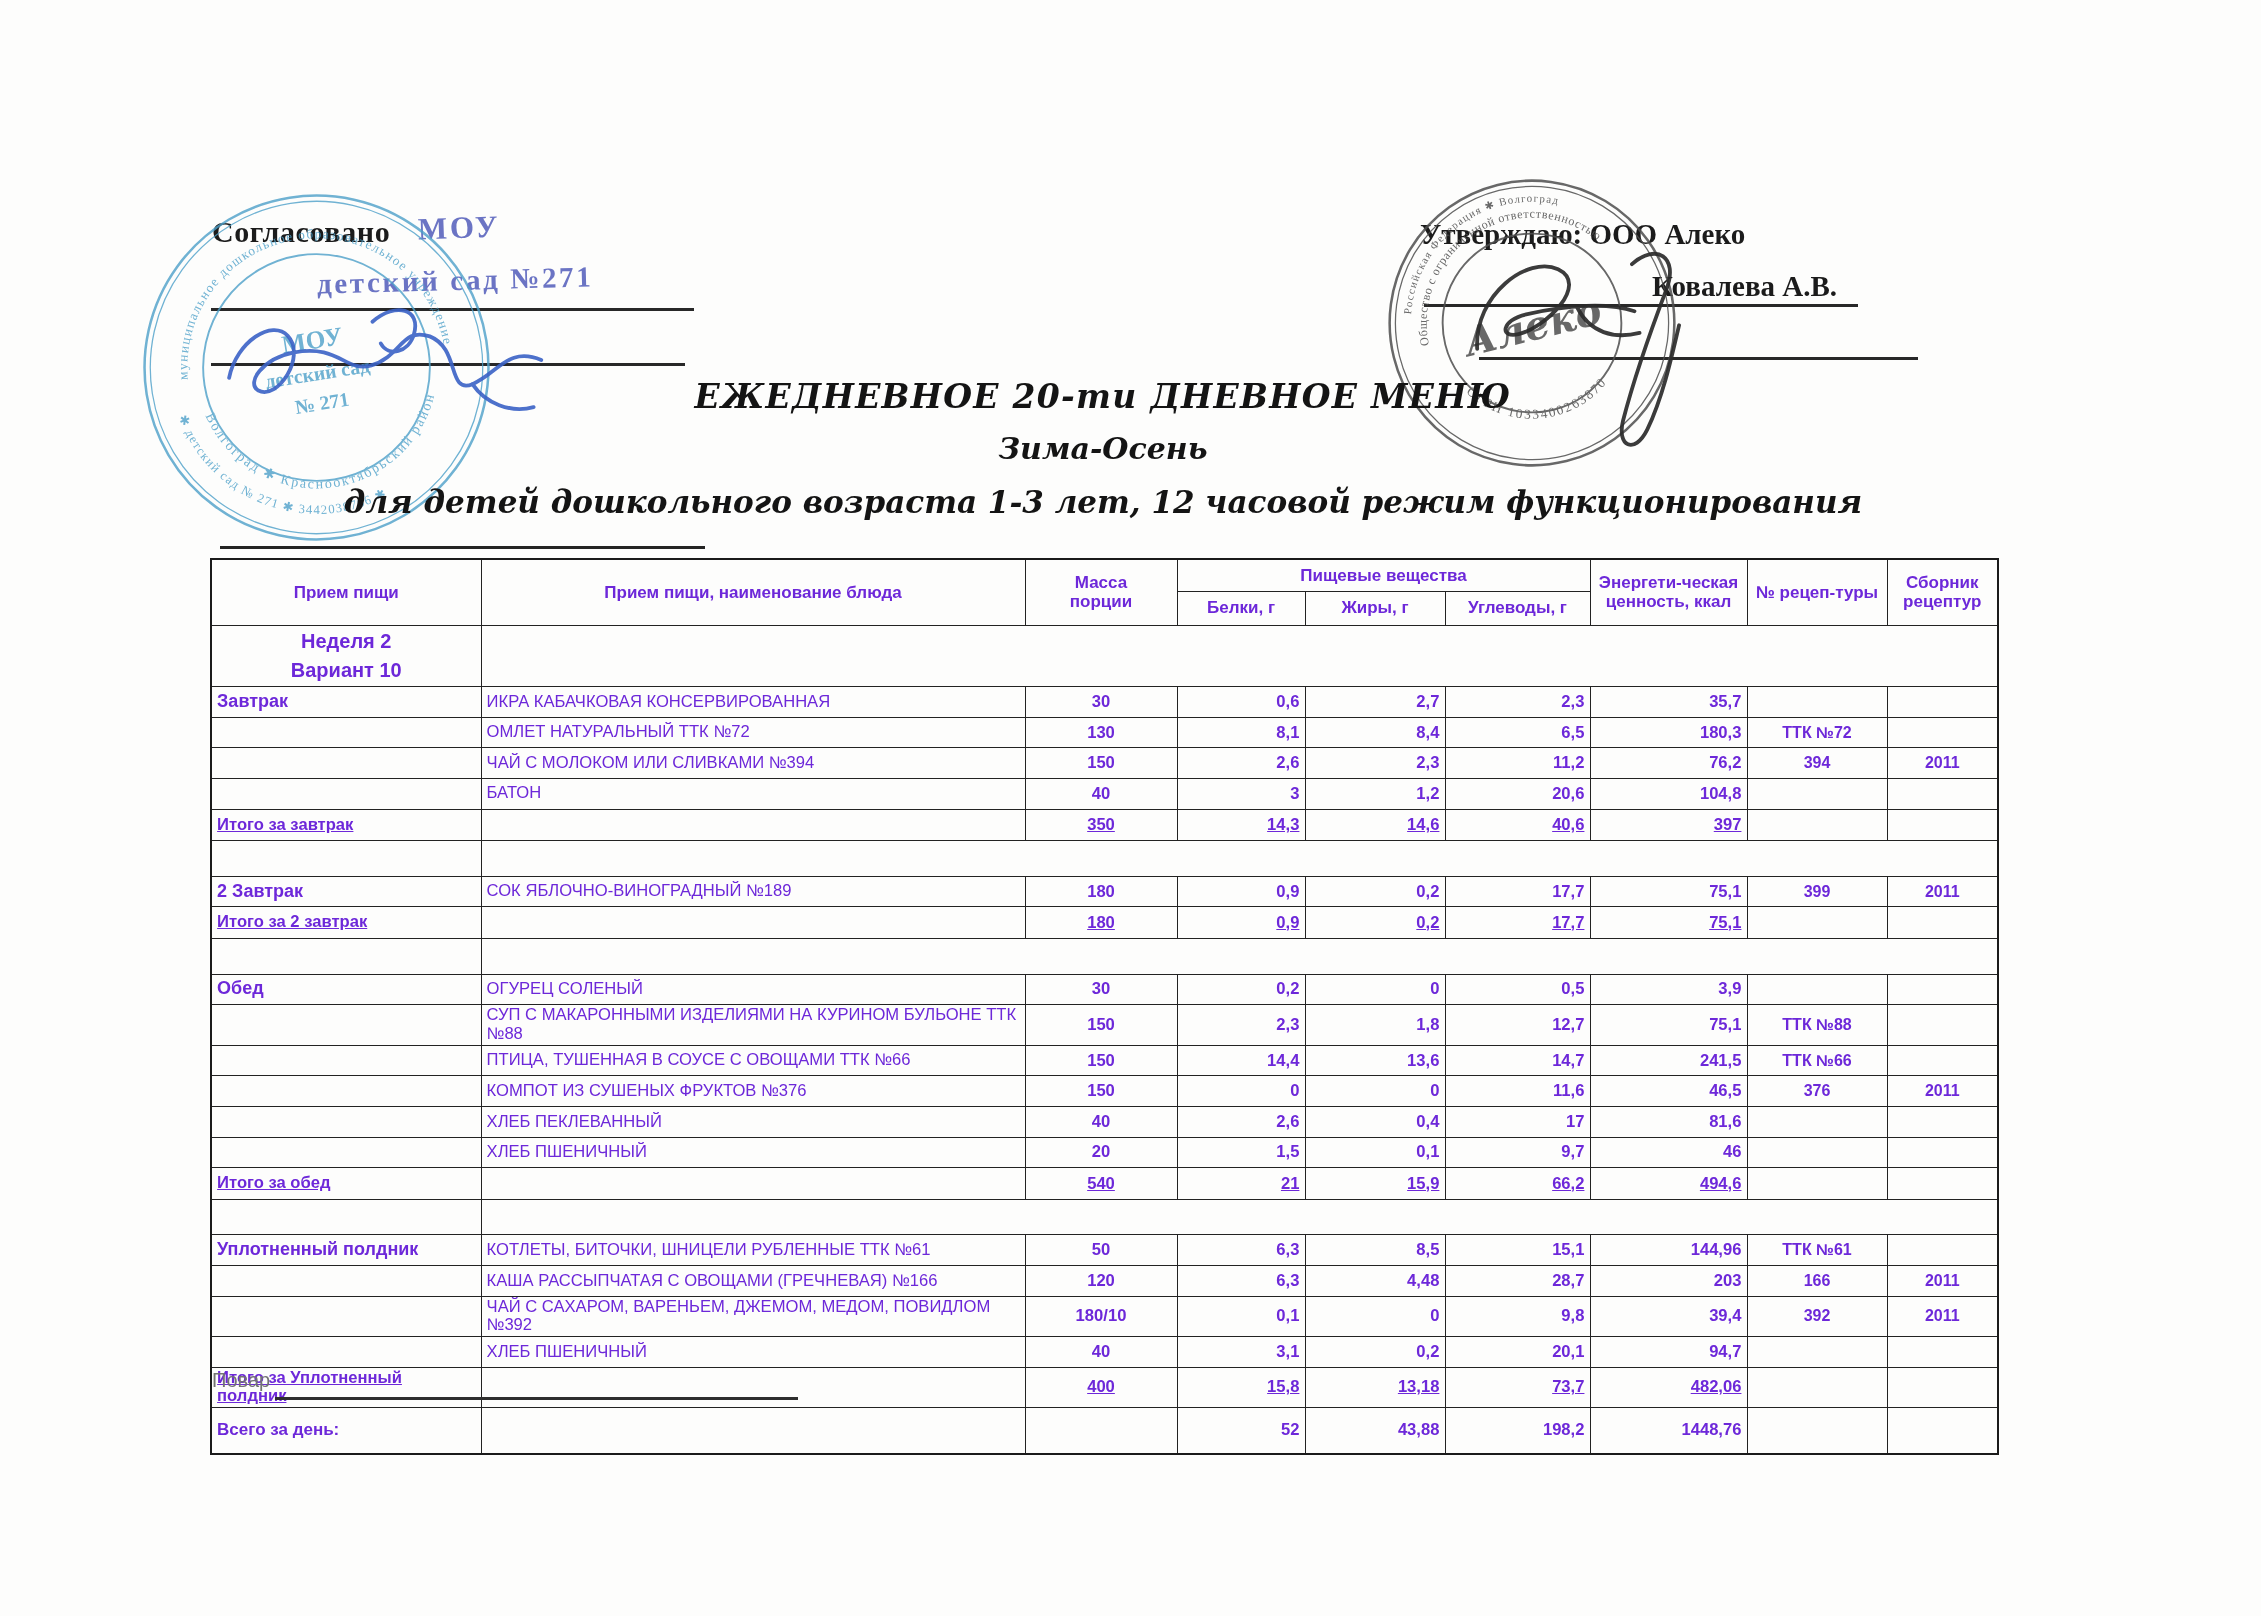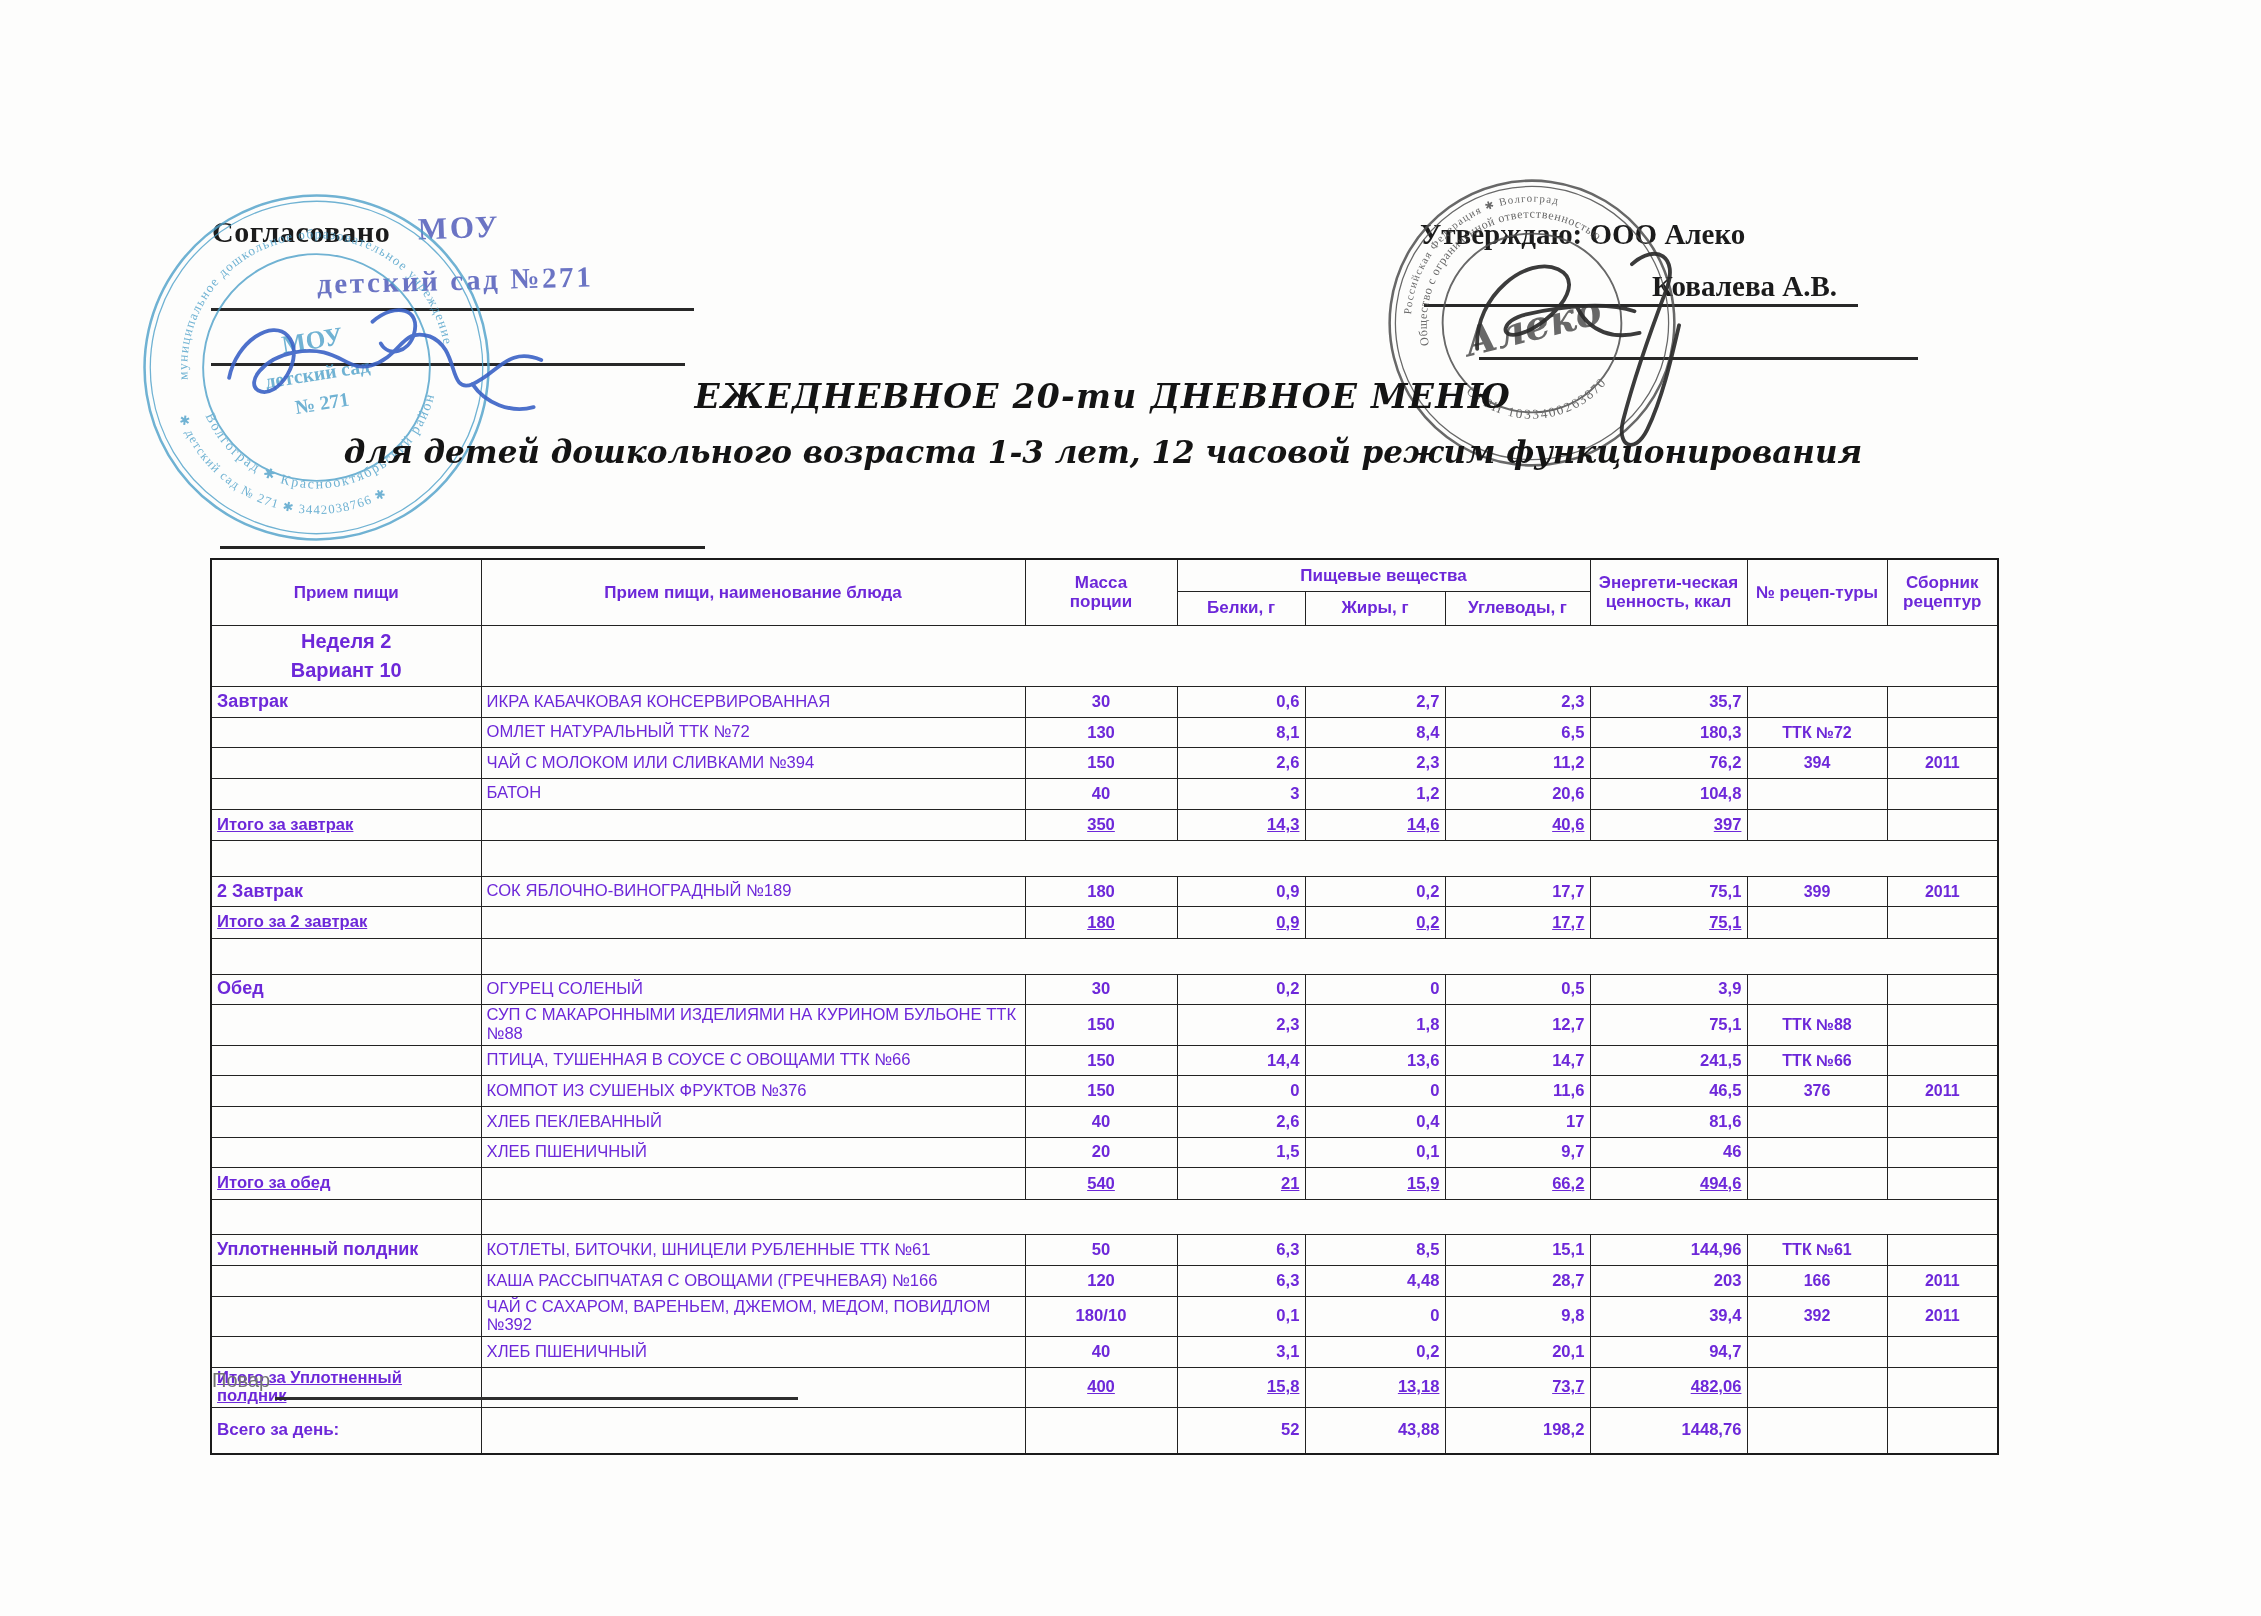--- a/index.html
+++ b/index.html
@@ -147,20 +147,21 @@
   <svg class="sig-svg sig-right" width="306" height="242" viewBox="0 0 480 380">
     <g fill="none" stroke="#2b2b2b" stroke-width="6" stroke-linecap="round" opacity="0.92">
       <path d="M55,185 C50,100 135,38 182,60 C232,84 162,152 120,162 C90,169 92,140 132,131 C196,116 262,112 302,126"></path>
       <path d="M298,52 C336,18 372,40 352,92 C330,150 304,220 284,298 C274,338 302,352 322,312 C346,262 360,200 372,148"></path>
       <path d="M212,120 C232,160 270,170 310,160"></path>
     </g>
   </svg>
 
   <div class="title-block">
     <div class="title-1">ЕЖЕДНЕВНОЕ 20-ти ДНЕВНОЕ МЕНЮ</div>
+    <div class="title-2">Зима-Осень</div>
     <div class="title-3">для детей дошкольного возраста 1-3 лет, 12 часовой режим функционирования</div>
   </div>
 
   <div class="short-line"></div>
 
   <table class="menu">
     <colgroup>
       <col style="width:270px">
         <col style="width:544px">
         <col style="width:152px">

